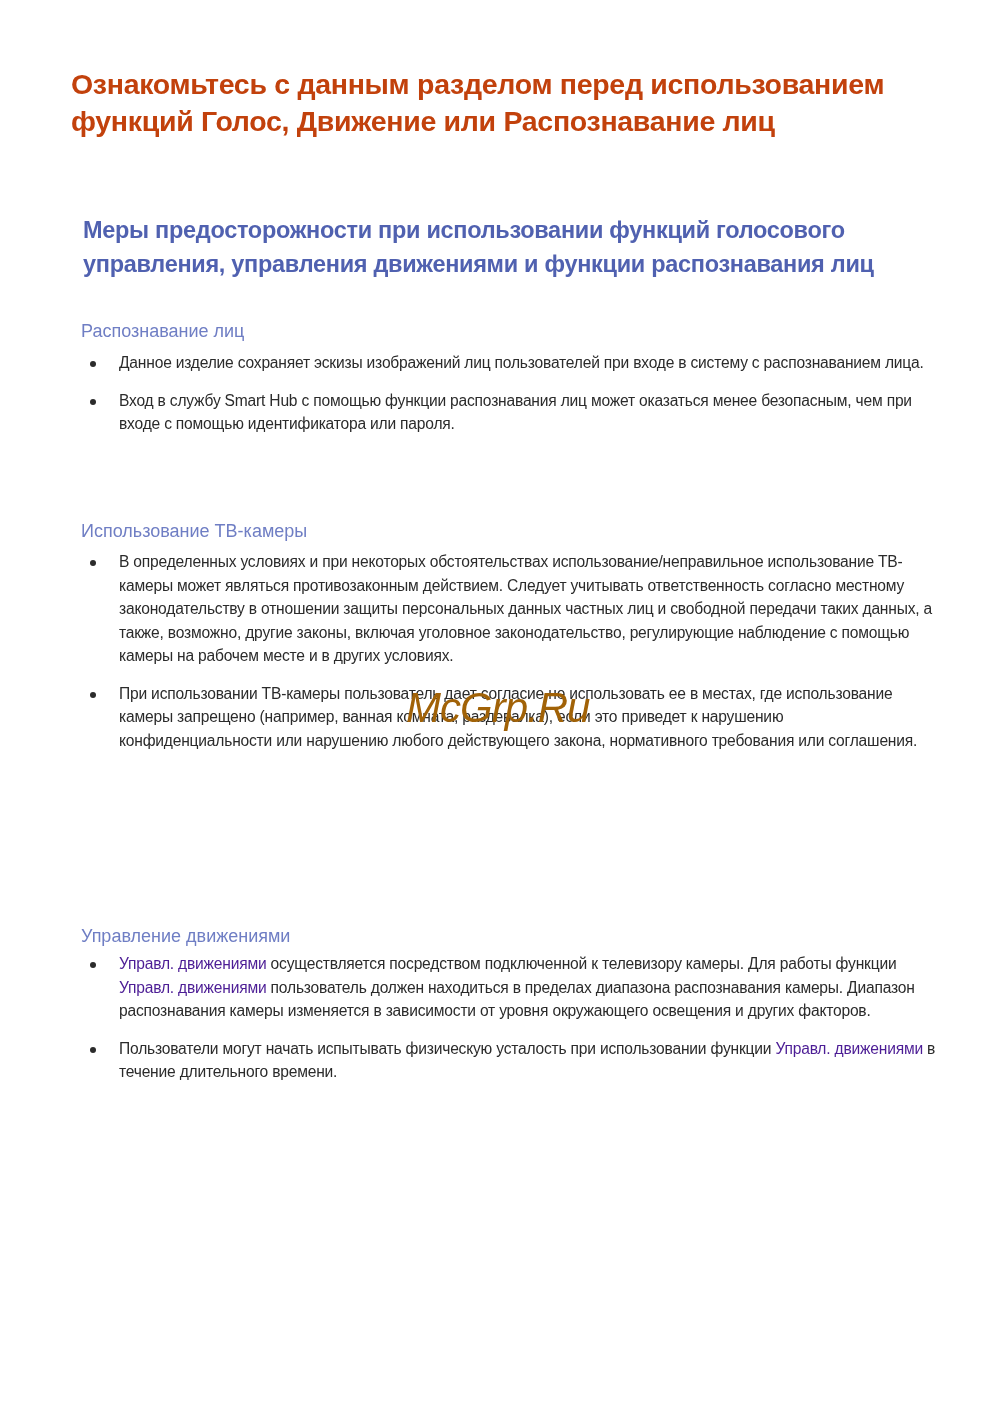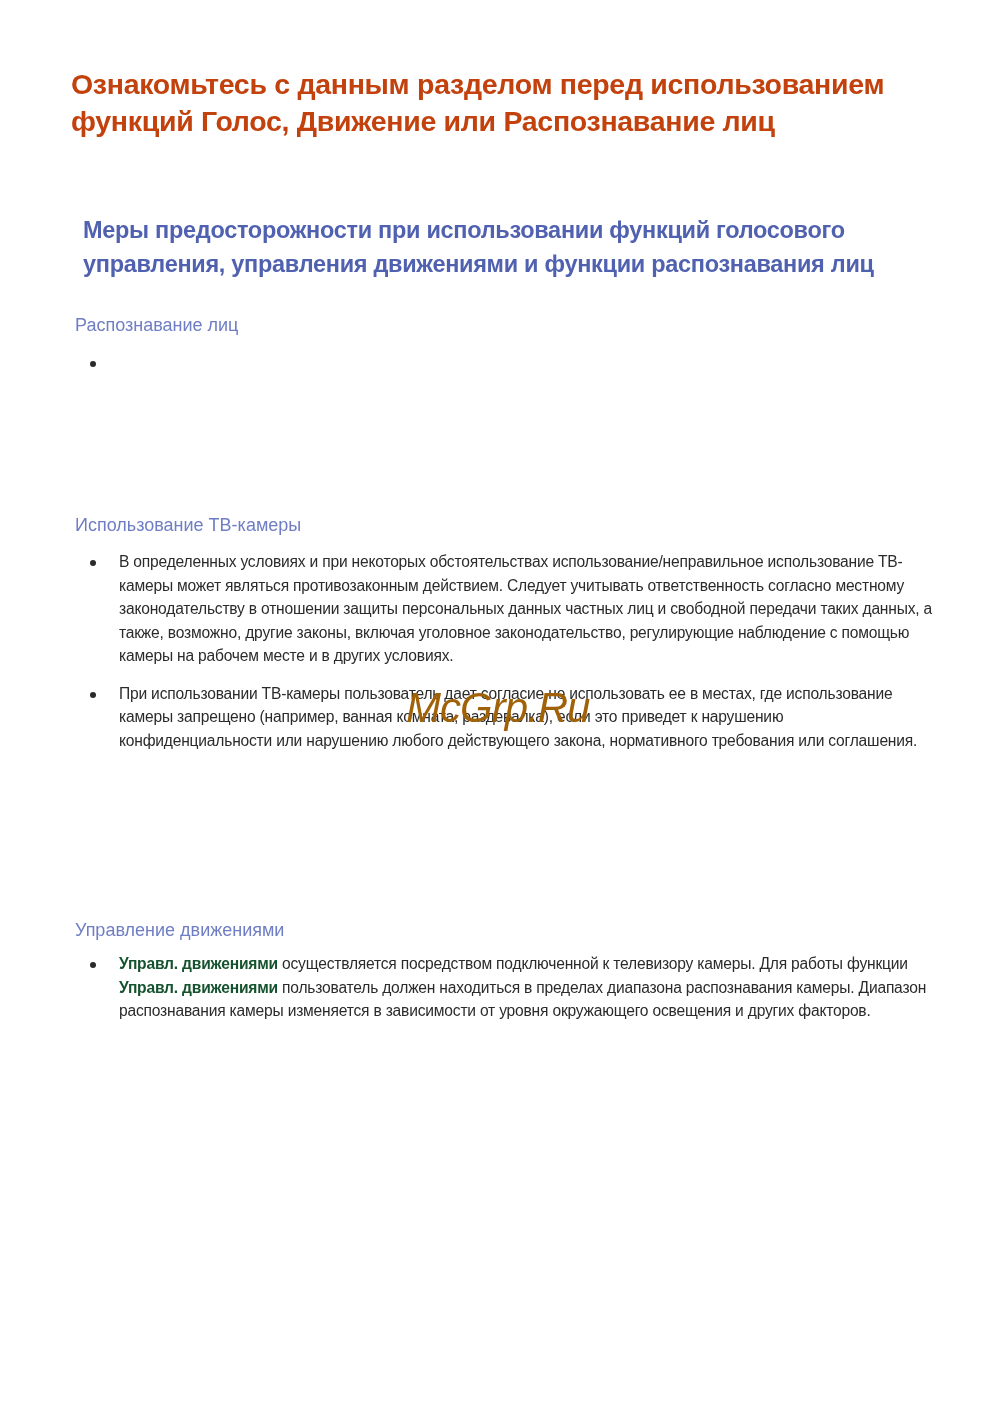--- a/index.html
+++ b/index.html
@@ -13,57 +13,59 @@
       position: absolute; top: 66px; left: 0; width: 870px; margin: 0;
       font-size: 28.5px; line-height: 37px; font-weight: bold; color: #c2410c;
       letter-spacing: -0.3px;
     }
     h2 {
       position: absolute; top: 201px; left: 0; width: 870px; margin: 12px;
       font-size: 23.5px; line-height: 34px; font-weight: bold; color: #5061b0;
       letter-spacing: -0.3px;
     }
     h3 {
-      position: absolute; left: 0; margin: 4px;
+      position: absolute; left: 0; margin: 10px;
       font-size: 18px; line-height: 24px; font-weight: normal; color: #6f7ec4;
     }
     ul { position: absolute; left: 0; margin: 0; padding: 0; list-style: none; width: 865px; }
     li {
       position: relative; padding-left: 48px; margin: 0 0 14px 0;
       font-size: 15.6px; line-height: 23.5px; color: #2b2b2b;
       letter-spacing: -0.2px;
     }
     li .bullet {
       position: absolute; left: 19px; top: 10px; width: 6px; height: 6px;
       border-radius: 50%; background: #2b2b2b;
     }
-    .link { color: #14532d; font-weight: bold; margin-top: 48px; }
+    .link { color: #4c1d95; font-weight: normal; margin-top: 48px; }
     .watermark {
       position: absolute; left: 406px; top: 687px;
       font-size: 42px; font-style: italic; color: #a16207; letter-spacing: -1px;
       line-height: 42px;
     }
   </style>
 </head>
 <body>
 
 <div class="page">
   <h1>Ознакомьтесь с данным разделом перед использованием функций Голос, Движение или Распознавание лиц</h1>
   <h2>Меры предосторожности при использовании функций голосового управления, управления движениями и функции распознавания лиц</h2>
 
   <h3 style="top:309px">Распознавание лиц</h3>
   <ul style="top:351px">
-      <li><span class="bullet"></span></li>
+      <li><span class="bullet"></span><span>Данное изделие сохраняет эскизы изображений лиц пользователей при входе в систему с распознаванием лица.</span></li>
+      <li><span class="bullet"></span><span>Вход в службу Smart Hub с помощью функции распознавания лиц может оказаться менее безопасным, чем при входе с помощью идентификатора или пароля.</span></li>
     </ul>
 
   <h3 style="top:509px">Использование ТВ-камеры</h3>
   <ul style="top:550px">
       <li><span class="bullet"></span><span>В определенных условиях и при некоторых обстоятельствах использование/неправильное использование ТВ-камеры может являться противозаконным действием. Следует учитывать ответственность согласно местному законодательству в отношении защиты персональных данных частных лиц и свободной передачи таких данных, а также, возможно, другие законы, включая уголовное законодательство, регулирующие наблюдение с помощью камеры на рабочем месте и в других условиях.</span></li>
       <li><span class="bullet"></span><span>При использовании ТВ-камеры пользователь дает согласие не использовать ее в местах, где использование камеры запрещено (например, ванная комната, раздевалка), если это приведет к нарушению конфиденциальности или нарушению любого действующего закона, нормативного требования или соглашения.</span></li>
     </ul>
 
   <h3 style="top:914px">Управление движениями</h3>
   <ul style="top:952px">
       <li><span class="bullet"></span><span class="link">Управл. движениями</span><span> осуществляется посредством подключенной к телевизору камеры. Для работы функции </span><span class="link">Управл. движениями</span><span> пользователь должен находиться в пределах диапазона распознавания камеры. Диапазон распознавания камеры изменяется в зависимости от уровня окружающего освещения и других факторов.</span></li>
+      <li><span class="bullet"></span><span>Пользователи могут начать испытывать физическую усталость при использовании функции </span><span class="link">Управл. движениями</span><span> в течение длительного времени.</span></li>
     </ul>
 </div>
 
 <div class="watermark">McGrp.Ru</div>
 
 </body></html>

